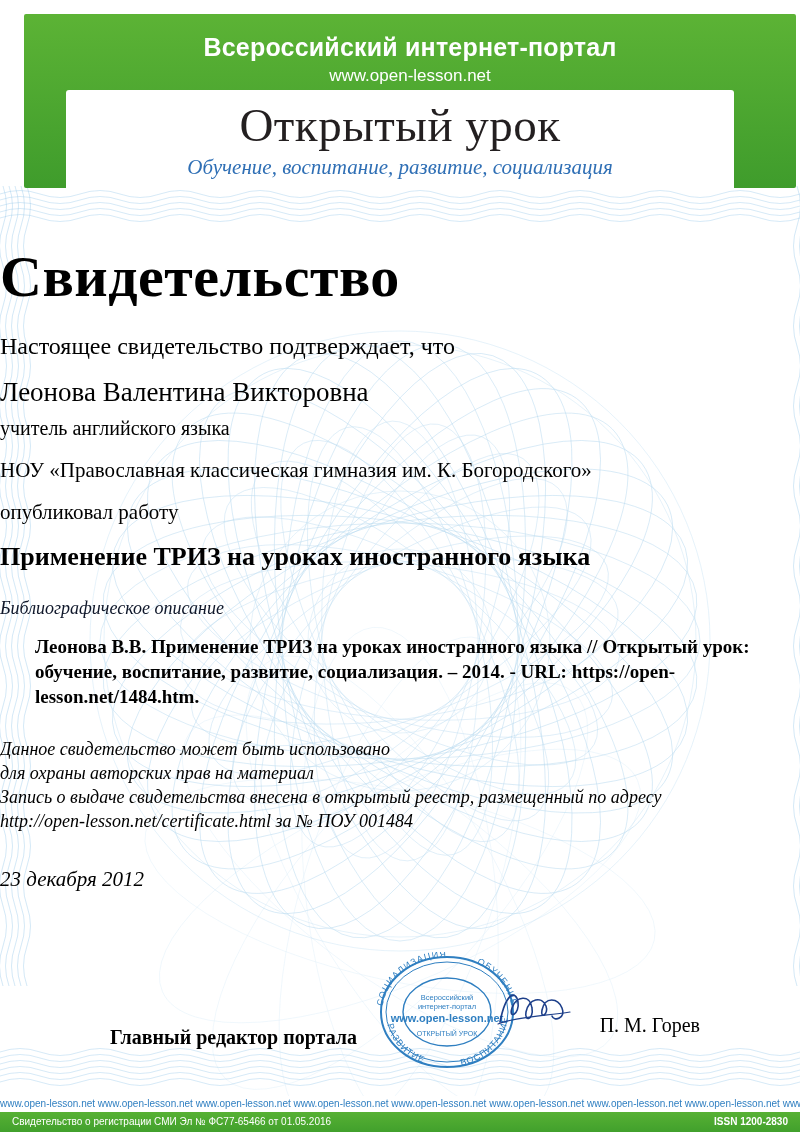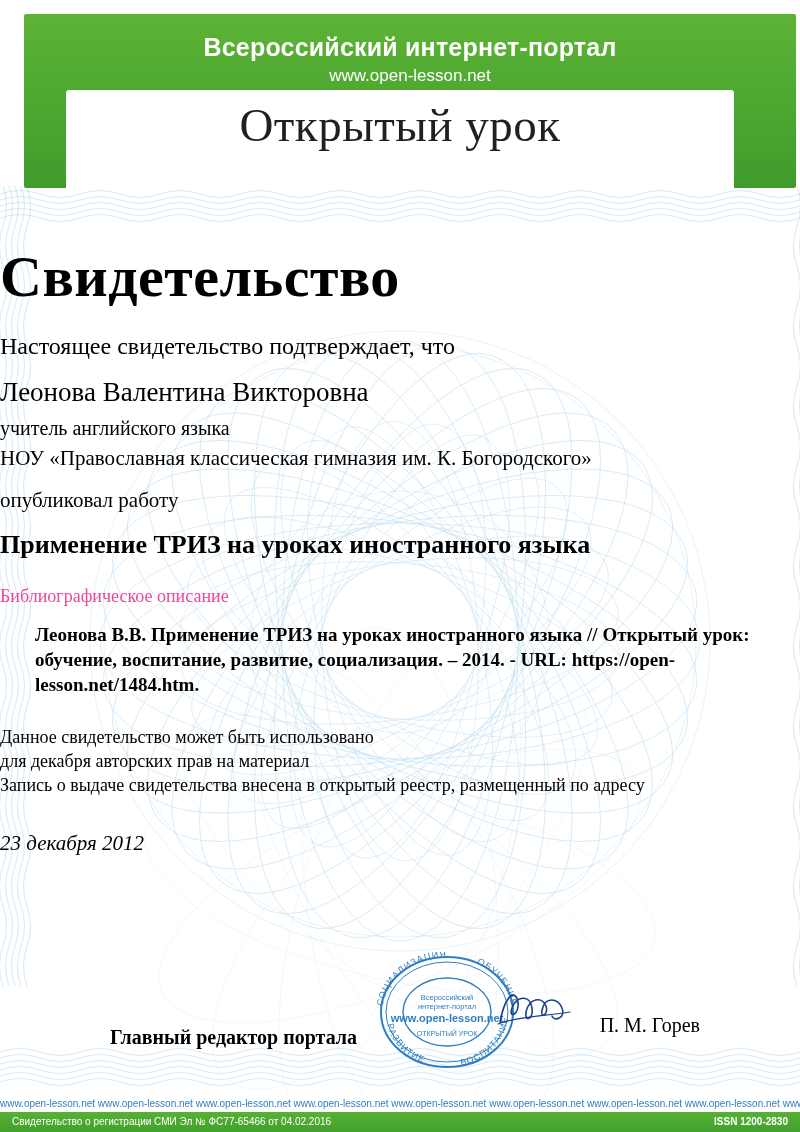--- a/index.html
+++ b/index.html
@@ -127,57 +127,58 @@
   }
   .cert-position {
     font-size: 20px;
     color: #000;
     margin-top: 6px;
     line-height: 27px;
   }
   .cert-org {
     font-size: 21px;
     color: #000;
-    margin-top: 2px;
+    margin-top: 14px;
     line-height: 28px;
   }
   .cert-published {
     font-size: 21px;
     color: #000;
     margin-top: 14px;
     line-height: 28px;
   }
   .cert-work {
     font-size: 26px;
     font-weight: bold;
     color: #000;
     margin-top: 14px;
     line-height: 34px;
   }
   .cert-biblabel {
     font-size: 18px;
-    color: #ec4899;
+    color: #0f172a;
     margin-top: 22px;
     line-height: 24px;
+    font-style: italic;
   }
   .cert-bib {
     font-size: 19px;
     font-weight: bold;
     color: #000;
     margin: 14px auto 16px auto;
     width: 730px;
     line-height: 25px;
   }
   .cert-note {
     font-size: 18px;
     color: #000;
     margin-top: 28px;
     line-height: 24px;
   }
-  .cert-note div { line-height: 24px; }
+  .cert-note div { line-height: 24px; font-style: italic; }
   .cert-date {
     font-size: 21px;
     font-style: italic;
     color: #000;
     margin-top: 32px;
     line-height: 28px;
   }
 
   
   .sig-row {
@@ -413,37 +414,39 @@
     </g>
   </svg>
 
   <div class="header">
     <div class="header-top">
       <div class="header-portal">Всероссийский интернет-портал</div>
       <div class="header-url">www.open-lesson.net</div>
     </div>
     <div class="header-white">
       <div class="header-title">Открытый урок</div>
+      <div class="header-sub">Обучение, воспитание, развитие, социализация</div>
     </div>
   </div>
 
   <div class="content">
     <div class="cert-title">Свидетельство</div>
     <div class="cert-confirm">Настоящее свидетельство подтверждает, что</div>
     <div class="cert-name">Леонова Валентина Викторовна</div>
     <div class="cert-position">учитель английского языка</div>
     <div class="cert-org">НОУ «Православная классическая гимназия им. К. Богородского»</div>
     <div class="cert-published">опубликовал работу</div>
     <div class="cert-work">Применение ТРИЗ на уроках иностранного языка</div>
     <div class="cert-biblabel">Библиографическое описание</div>
     <div class="cert-bib">Леонова В.В. Применение ТРИЗ на уроках иностранного языка // Открытый урок: обучение, воспитание, развитие, социализация. – 2014. - URL: https://open-lesson.net/1484.htm.</div>
     <div class="cert-note">
       <div>Данное свидетельство может быть использовано</div>
-      <div>для декабря авторских прав на материал</div>
+      <div>для охраны авторских прав на материал</div>
       <div>Запись о выдаче свидетельства внесена в открытый реестр, размещенный по адресу</div>
+      <div>http://open-lesson.net/certificate.html за № ПОУ 001484</div>
     </div>
     <div class="cert-date">23 декабря 2012</div>
   </div>
 
   <div class="sig-row">
     <div class="sig-editor">Главный редактор портала</div>
     <div class="sig-person">П. М. Горев</div>
   </div>
 
   <svg class="stamp" viewBox="0 0 162 118">
@@ -472,17 +475,17 @@
     <text x="81" y="84" text-anchor="middle" font-family="Liberation Sans, sans-serif" font-size="7" fill="#2f7fc1">ОТКРЫТЫЙ УРОК</text>
   </svg>
 
   <svg class="signature-scribble" width="78" height="44" viewBox="0 0 78 44">
     <path d="M4 36 C 10 6, 20 4, 22 16 C 24 28, 12 34, 16 22 C 20 10, 34 8, 36 22 C 38 34, 28 36, 30 26 C 33 12, 46 10, 50 20 C 53 28, 44 34, 46 24 C 49 10, 62 12, 66 22 C 70 32, 58 36, 56 30" fill="none" stroke="#1d3f8a" stroke-width="1.6" stroke-linecap="round"></path>
     <path d="M2 38 C 22 30, 50 30, 74 26" fill="none" stroke="#1d3f8a" stroke-width="1.2" stroke-linecap="round"></path>
   </svg>
 
   <div class="foot-strip">www.open-lesson.net www.open-lesson.net www.open-lesson.net www.open-lesson.net www.open-lesson.net www.open-lesson.net www.open-lesson.net www.open-lesson.net www.open-lesson.net www.open-lesson.net www.open-lesson.net</div>
   <div class="foot-green">
-    <div class="foot-left">Свидетельство о регистрации СМИ Эл № ФС77-65466 от 04.02.2016</div>
+    <div class="foot-left">Свидетельство о регистрации СМИ Эл № ФС77-65466 от 01.05.2016</div>
     <div class="foot-right">ISSN 1200-2830</div>
   </div>
 
 </div>
 
 </body></html>

